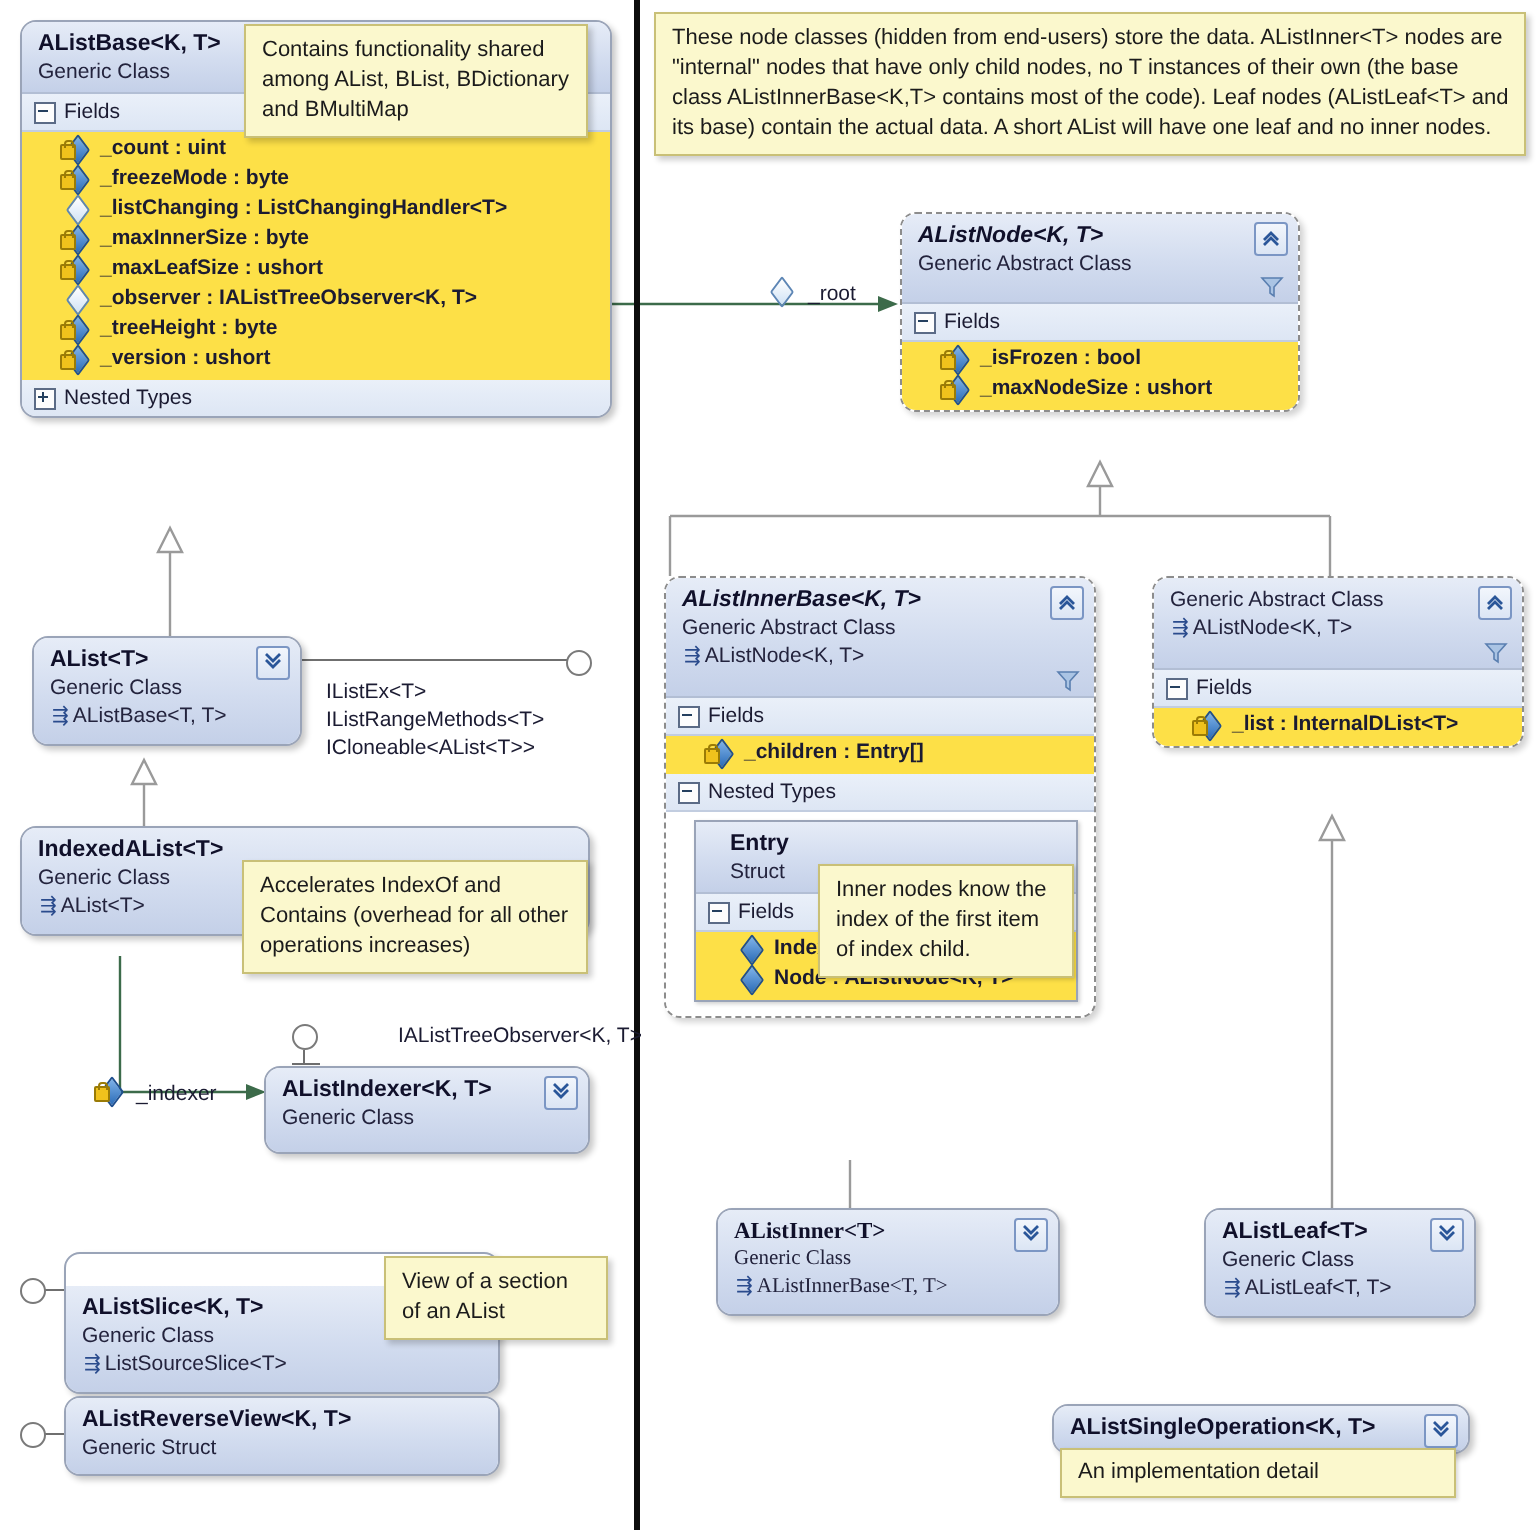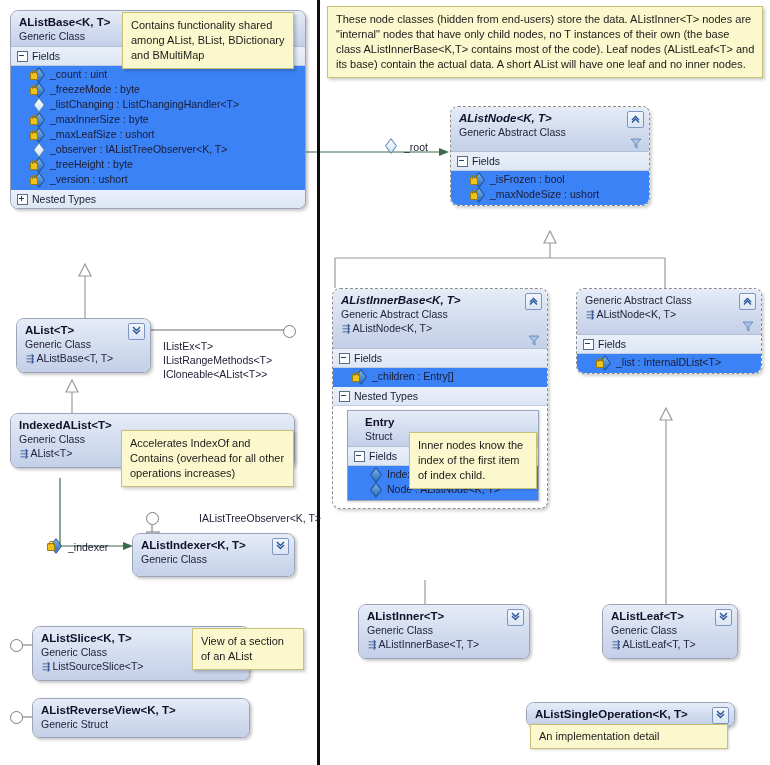--- a/index.html
+++ b/index.html
@@ -105,21 +105,21 @@
     background:#fdfdfd;
     position:relative;
     flex: 0 0 auto;
   }
   .pmbox::before{
     content:""; position:absolute; left:1px; top:3px; width:5px; height:1px; background:#24405f;
   }
   .pmbox.plus::after{
     content:""; position:absolute; left:3px; top:1px; width:1px; height:5px; background:#24405f;
   }
-  .members { background:#3b82f6; padding: 1px 0 3px 0; }
+  .members { background:#fde047; padding: 1px 0 3px 0; font-weight: bold; }
   .member {
     display: flex;
     align-items: center;
     gap: 5px;
     padding: 0px 6px 0px 20px;
     font-size: 10.5px;
     line-height: 15px;
     color:#1b1b32;
     white-space: nowrap;
   }
@@ -407,21 +407,21 @@
   <div class="iflabel" style="left:163px; top:511px;margin-left:36px;">IAListTreeObserver&lt;K, T&gt;</div>
   <span class="associcon" style="left:48px; top:540px;">
     <span class="ic" style="position:absolute;left:0;top:0;">
         <i class="dia"></i>
         <i class="lock"></i>
       </span>
   </span>
   <span class="assoclabel" style="left:68px; top:541px;">_indexer</span>
 
   <div class="cls" style="left:32px; top:626px; width:218px;">
-    <div class="cls-head" style="border-bottom:none; padding-bottom:6px;">
+    <div class="cls-head" style="border-bottom:none; padding-bottom:6px;margin-top:16px;">
       <div class="cls-name">AListSlice&lt;K, T&gt;</div>
       <div class="cls-kind">Generic Class</div>
       <div class="cls-base"><span class="arrowglyph">⇶</span><span>ListSourceSlice&lt;T&gt;</span></div>
     </div>
   </div>
   <div class="lolli" style="left:10px; top:639px;"></div>
   <div class="note" style="left:192px; top:628px; width:112px;">View of a section of an AList</div>
 
   <div class="cls" style="left:32px; top:698px; width:218px;">
     <div class="cls-head" style="border-bottom:none; padding-bottom:6px;">
@@ -514,21 +514,21 @@
       <div class="member">
         <span class="ic">
             <i class="dia"></i>
             <i class="lock"></i>
           </span>
         <span>_list : InternalDList&lt;T&gt;</span>
       </div>
     </div>
   </div>
 
-  <div class="cls" style="left:358px; top:604px; width:172px;">
+  <div class="cls" style="left:358px; top:604px; width:172px;font-family:Liberation Serif, serif;">
     <div class="cls-head" style="border-bottom:none; padding-bottom:6px;">
       <div class="cls-name">AListInner&lt;T&gt;</div>
       <div class="cls-kind">Generic Class</div>
       <div class="cls-base"><span class="arrowglyph">⇶</span><span>AListInnerBase&lt;T, T&gt;</span></div>
       <div class="chev">
         <svg width="13" height="13" viewBox="0 0 13 13">
             <path d="M3 3 L6.5 6.5 L10 3" fill="none" stroke="#2a5699" stroke-width="1.4"></path>
             <path d="M3 6 L6.5 9.5 L10 6" fill="none" stroke="#2a5699" stroke-width="1.4"></path>
           </svg>
       </div>

